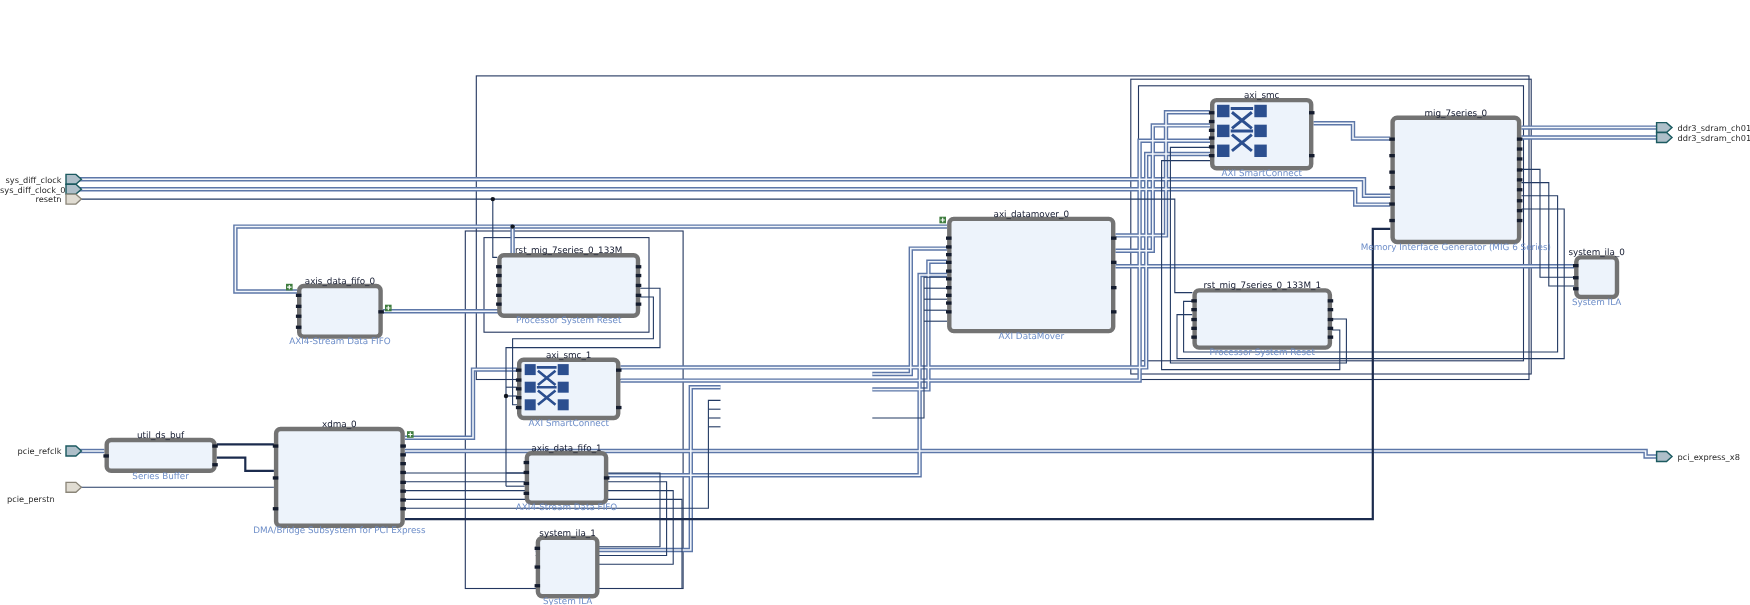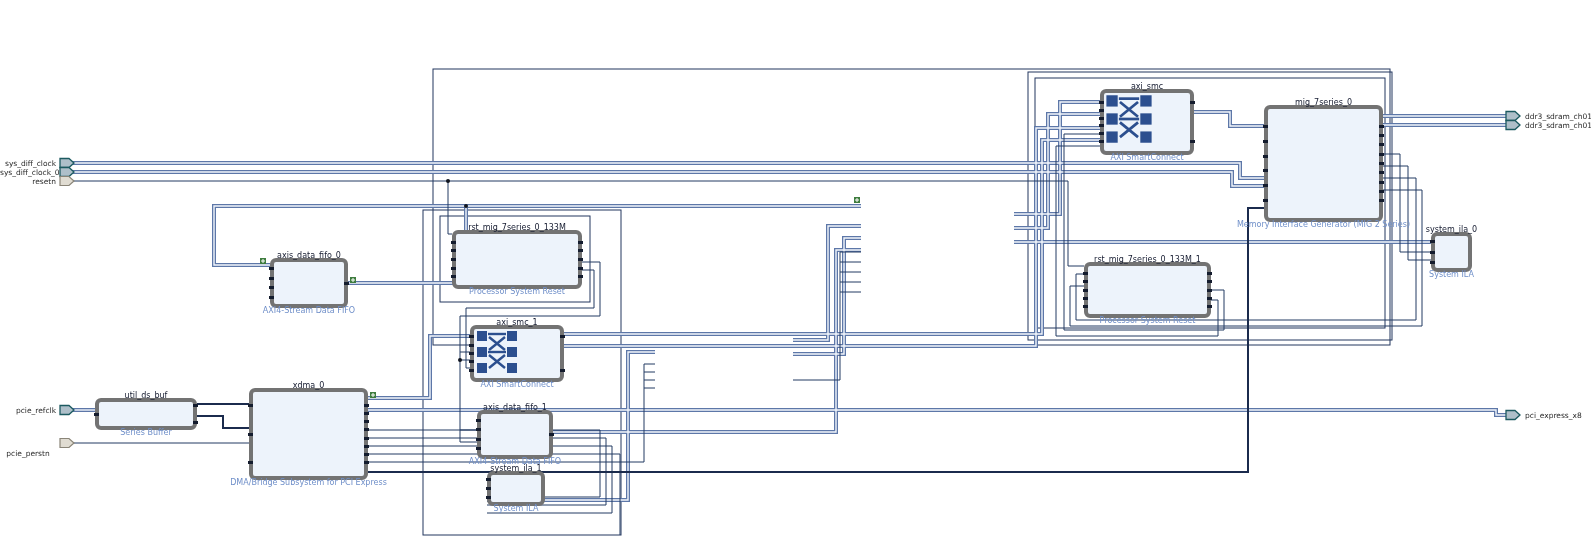--- a/index.html
+++ b/index.html
@@ -270,29 +270,47 @@
   <div class="block" style="left:477px;top:410px;width:76px;height:49px">
     <div class="block-title">axis_data_fifo_1</div>
     <div class="block-sub">AXI4-Stream Data FIFO</div>
   <div class="pin left" style="top: calc(16% - 1.5px);"></div>
       <div class="pin left" style="top: calc(38.7% - 1.5px);"></div>
       <div class="pin left" style="top: calc(61.3% - 1.5px);"></div>
       <div class="pin left" style="top: calc(84% - 1.5px);"></div>
       <div class="pin right" style="top: calc(50% - 1.5px);"></div>
     </div>
 
-  <div class="block" style="left:487px;top:471px;width:58px;height:35px">
+  <div class="block" style="left:487px;top:487px;width:58px;height:57px">
     <div class="block-title">system_ila_1</div>
     <div class="block-sub">System ILA</div>
   <div class="pin left" style="top: calc(16% - 1.5px);"></div>
       <div class="pin left" style="top: calc(50% - 1.5px);"></div>
       <div class="pin left" style="top: calc(84% - 1.5px);"></div>
     </div>
 
 
+  <div class="block" style="left:861px;top:197px;width:153px;height:106px">
+    <div class="block-title">axi_datamover_0</div>
+    <div class="block-sub">AXI DataMover</div>
+  <div class="pin left" style="top: calc(16% - 1.5px);"></div>
+      <div class="pin left" style="top: calc(23.6% - 1.5px);"></div>
+      <div class="pin left" style="top: calc(31.1% - 1.5px);"></div>
+      <div class="pin left" style="top: calc(38.7% - 1.5px);"></div>
+      <div class="pin left" style="top: calc(46.2% - 1.5px);"></div>
+      <div class="pin left" style="top: calc(53.8% - 1.5px);"></div>
+      <div class="pin left" style="top: calc(61.3% - 1.5px);"></div>
+      <div class="pin left" style="top: calc(68.9% - 1.5px);"></div>
+      <div class="pin left" style="top: calc(76.4% - 1.5px);"></div>
+      <div class="pin left" style="top: calc(84% - 1.5px);"></div>
+      <div class="pin right" style="top: calc(16% - 1.5px);"></div>
+      <div class="pin right" style="top: calc(38.7% - 1.5px);"></div>
+      <div class="pin right" style="top: calc(61.3% - 1.5px);"></div>
+      <div class="pin right" style="top: calc(84% - 1.5px);"></div>
+    </div>
 
   <div class="block" style="left:1100px;top:89px;width:94px;height:66px">
     <div class="block-title">axi_smc</div>
     <svg width="50" height="52" viewBox="0 0 44 46">
       <g fill="#2c4f8f">
           <rect x="2" y="2" width="10" height="10"></rect>
           <rect x="32" y="2" width="10" height="10"></rect>
           <rect x="2" y="18" width="10" height="10"></rect>
           <rect x="32" y="18" width="10" height="10"></rect>
           <rect x="2" y="34" width="10" height="10"></rect>
@@ -311,21 +329,21 @@
       <div class="pin left" style="top: calc(43.2% - 1.5px);"></div>
       <div class="pin left" style="top: calc(56.8% - 1.5px);"></div>
       <div class="pin left" style="top: calc(70.4% - 1.5px);"></div>
       <div class="pin left" style="top: calc(84% - 1.5px);"></div>
       <div class="pin right" style="top: calc(16% - 1.5px);"></div>
       <div class="pin right" style="top: calc(84% - 1.5px);"></div>
     </div>
 
   <div class="block" style="left:1264px;top:105px;width:119px;height:117px">
     <div class="block-title">mig_7series_0</div>
-    <div class="block-sub">Memory Interface Generator (MIG 2 Series)</div>
+    <div class="block-sub">Memory Interface Generator (MIG 6 Series)</div>
   <div class="pin left" style="top: calc(16% - 1.5px);"></div>
       <div class="pin left" style="top: calc(29.6% - 1.5px);"></div>
       <div class="pin left" style="top: calc(43.2% - 1.5px);"></div>
       <div class="pin left" style="top: calc(56.8% - 1.5px);"></div>
       <div class="pin left" style="top: calc(70.4% - 1.5px);"></div>
       <div class="pin left" style="top: calc(84% - 1.5px);"></div>
       <div class="pin right" style="top: calc(16% - 1.5px);"></div>
       <div class="pin right" style="top: calc(24.5% - 1.5px);"></div>
       <div class="pin right" style="top: calc(33% - 1.5px);"></div>
       <div class="pin right" style="top: calc(41.5% - 1.5px);"></div>

